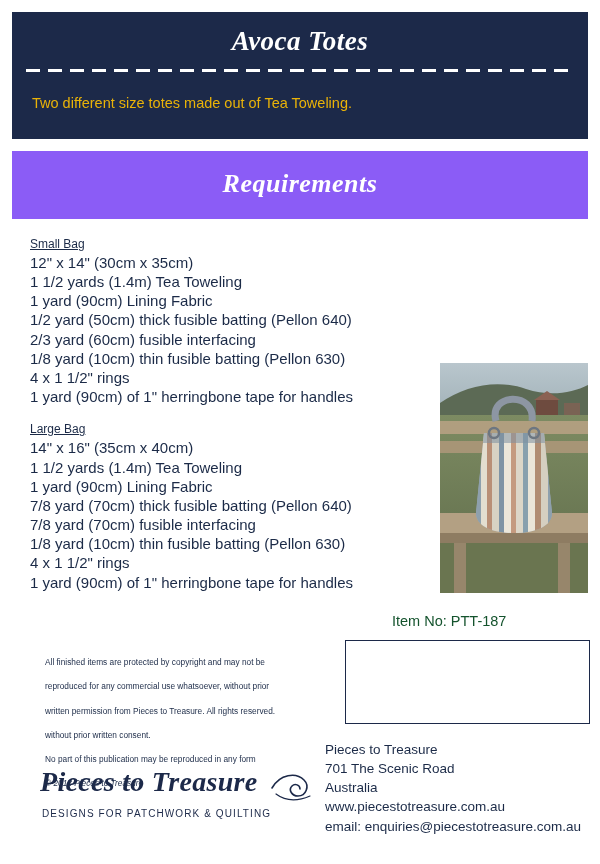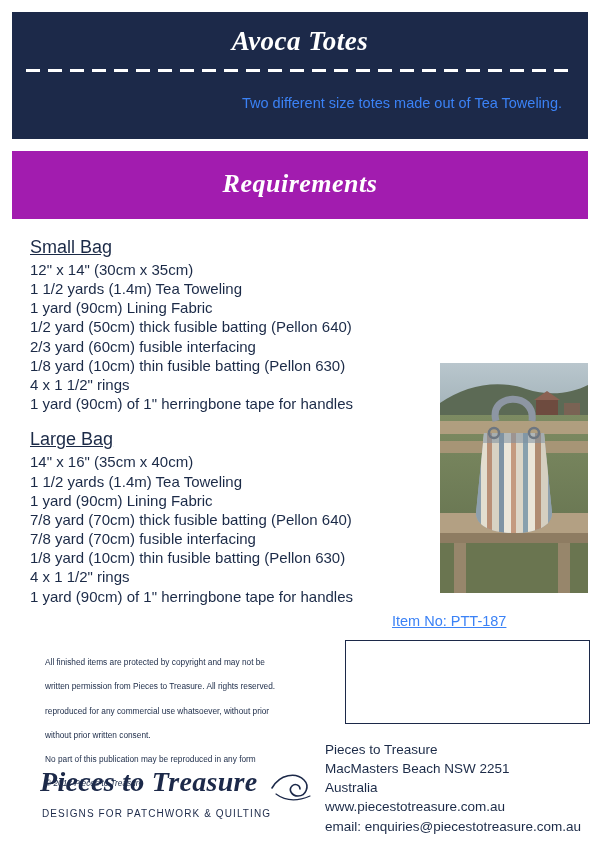--- a/index.html
+++ b/index.html
@@ -45,52 +45,52 @@
     margin: 0 14px 0 14px;
     background-image: repeating-linear-gradient(
       to right,
       #ffffff 0px,
       #ffffff 14px,
       transparent 14px,
       transparent 22px
     );
   }
   .subtitle {
-    text-align: right;
+    text-align: left;
     font-size: 14.5px;
-    color: #3b82f6;
+    color: #eab308;
     padding: 22px 26px 26px 20px;
     line-height: 1.3;
   }
 
   .gap {
     height: 12px;
     background: #ffffff;
   }
 
   
   .req-banner {
-    background: #a21caf;
+    background: #8b5cf6;
     color: #ffffff;
     text-align: center;
     font-family: "Liberation Serif", serif;
     font-style: italic;
     font-weight: bold;
     font-size: 26px;
     padding: 18px 0 20px 0;
     letter-spacing: 0.5px;
   }
 
   
   .body-area {
     position: relative;
     padding: 18px 6px 0 18px;
   }
   .sect-heading {
-    font-size: 18px;
+    font-size: 12px;
     text-decoration: underline;
     margin-bottom: 2px;
     color: #1b2a47;
   }
   .req-list {
     list-style: none;
     margin: 0 0 0 0;
     padding: 0;
   }
   .req-list li {
@@ -114,22 +114,21 @@
     background: #6b7c6a;
     border: 0;
   }
   .photo svg { display: block; }
 
   .item-no {
     position: absolute;
     left: 392px;
     top: 613px;
     font-size: 14.5px;
-    color: #3b82f6;
-    text-decoration: underline;
+    color: #14532d;
   }
 
   
   .copyright {
     position: absolute;
     left: 33px;
     top: 644px;
     width: 285px;
     font-size: 8.3px;
     line-height: 1.48;
@@ -293,32 +292,32 @@
 
       <circle cx="54" cy="70" r="5" fill="none" stroke="#6d7681" stroke-width="2.5"></circle>
       <circle cx="94" cy="70" r="5" fill="none" stroke="#6d7681" stroke-width="2.5"></circle>
     </svg>
   </div>
 
   <div class="item-no">Item No: PTT-187</div>
 
   <div class="copyright">
     <p>All finished items are protected by copyright and may not be</p>
+    <p>reproduced for any commercial use whatsoever, without prior</p>
     <p>written permission from Pieces to Treasure. All rights reserved.</p>
-    <p>reproduced for any commercial use whatsoever, without prior</p>
     <p>without prior written consent.</p>
     <p>No part of this publication may be reproduced in any form</p>
     <p class="copy-year">©  2018 Pieces to Treasure</p>
   </div>
 
   <div class="blank-box"></div>
 
   <div class="address">
     <div>Pieces to Treasure</div>
-    <div>MacMasters Beach NSW 2251</div>
+    <div>701 The Scenic Road</div>
     <div>Australia</div>
     <div>www.piecestotreasure.com.au</div>
     <div>email:  enquiries@piecestotreasure.com.au</div>
   </div>
 
   <div class="logo">
     <div class="logo-name">Pieces to Treasure</div>
     <div class="logo-tag">DESIGNS FOR PATCHWORK &amp; QUILTING</div>
     <span class="logo-flourish">
       <svg width="46" height="34" viewBox="0 0 46 34" xmlns="http://www.w3.org/2000/svg" aria-hidden="true">

